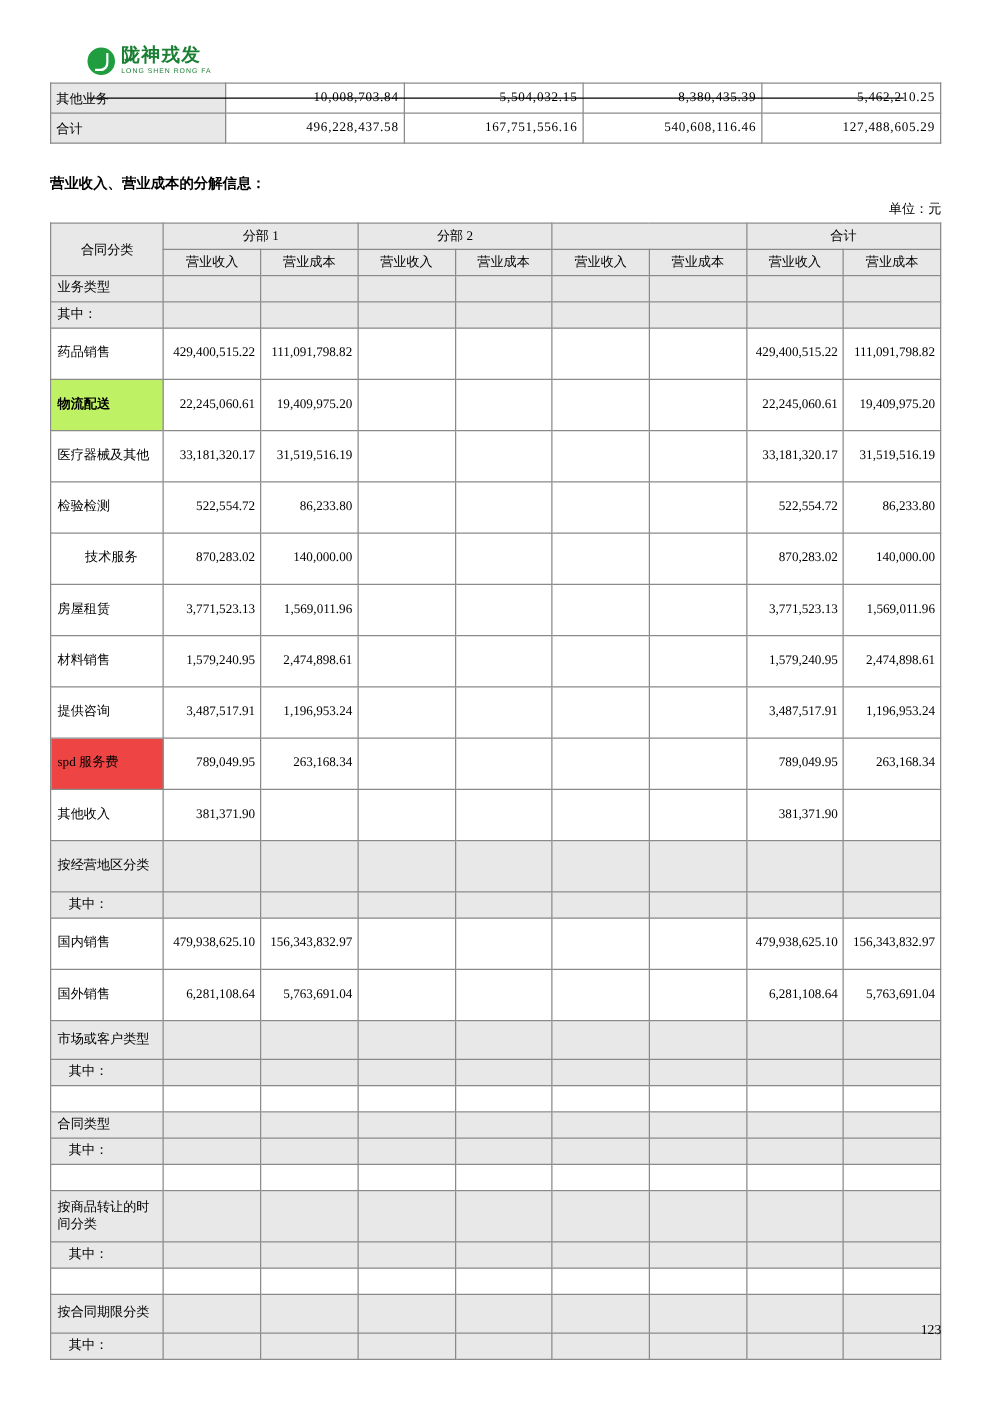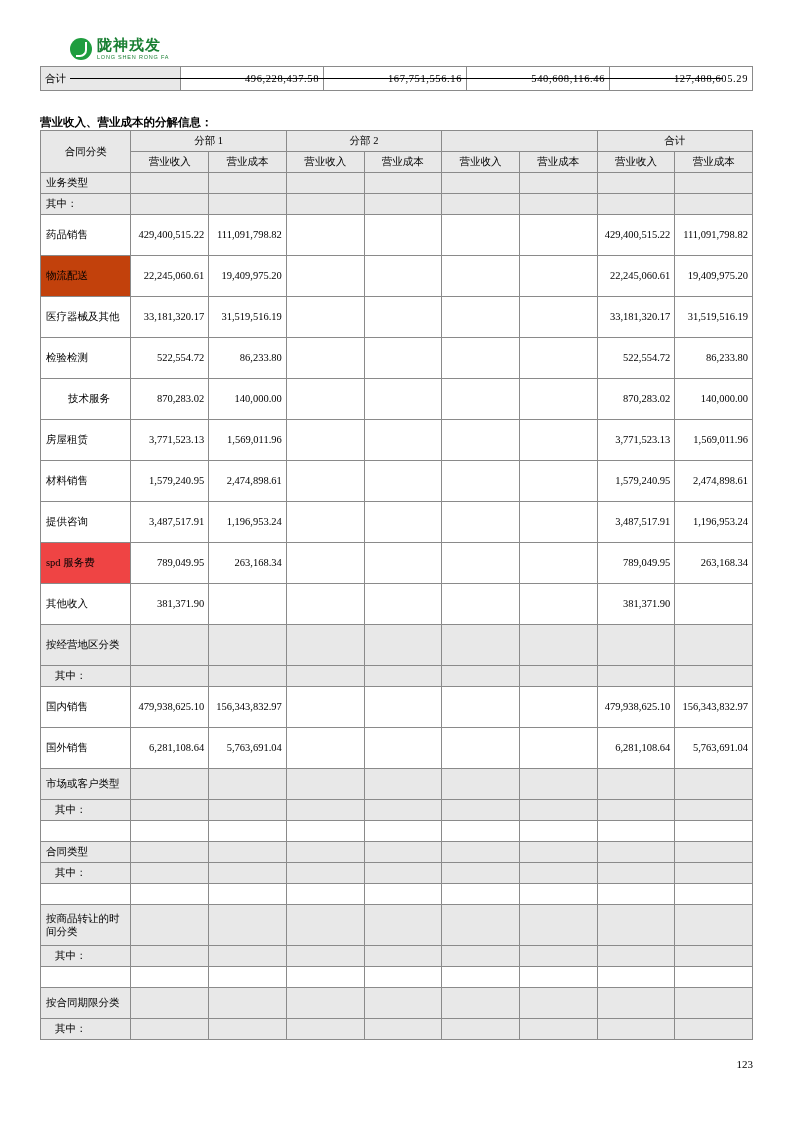--- a/index.html
+++ b/index.html
@@ -185,30 +185,38 @@
   <table class="top-table">
     <colgroup>
       <col style="width:140px">
       <col style="width:143px">
       <col style="width:143px">
       <col style="width:143px">
       <col style="width:143px">
     </colgroup>
     <tbody>
       <tr>
+        <td class="lbl shade">其他业务</td>
+        <td class="num">10,008,703.84</td>
+        <td class="num">5,504,032.15</td>
+        <td class="num">8,380,435.39</td>
+        <td class="num">5,462,210.25</td>
+      </tr>
+      <tr>
         <td class="lbl shade">合计</td>
         <td class="num">496,228,437.58</td>
         <td class="num">167,751,556.16</td>
         <td class="num">540,608,116.46</td>
         <td class="num">127,488,605.29</td>
       </tr>
     </tbody>
   </table>
 
   <div class="caption-line">营业收入、营业成本的分解信息：</div>
+  <div class="unit-line">单位：元</div>
 
   <table class="main-table">
     <colgroup>
       <col style="width:78px">
       <col style="width:67px">
       <col style="width:67px">
       <col style="width:67px">
       <col style="width:67px">
       <col style="width:67px">
       <col style="width:67px">
@@ -262,21 +270,21 @@
           <td class="data">429,400,515.22</td>
           <td class="data">111,091,798.82</td>
           <td class="data"></td>
           <td class="data"></td>
           <td class="data"></td>
           <td class="data"></td>
           <td class="data">429,400,515.22</td>
           <td class="data">111,091,798.82</td>
         </tr>
         <tr class="tall">
-          <td class="rowlabel nonshade" style="background: #c2410c;">物流配送</td>
+          <td class="rowlabel nonshade" style="background: #bef264; font-weight: bold;">物流配送</td>
           <td class="data">22,245,060.61</td>
           <td class="data">19,409,975.20</td>
           <td class="data"></td>
           <td class="data"></td>
           <td class="data"></td>
           <td class="data"></td>
           <td class="data">22,245,060.61</td>
           <td class="data">19,409,975.20</td>
         </tr>
         <tr class="tall">

